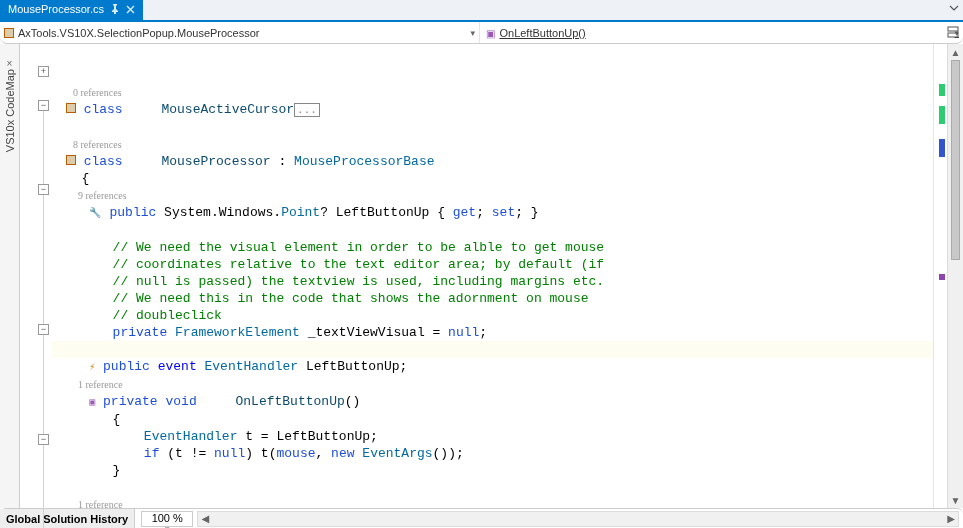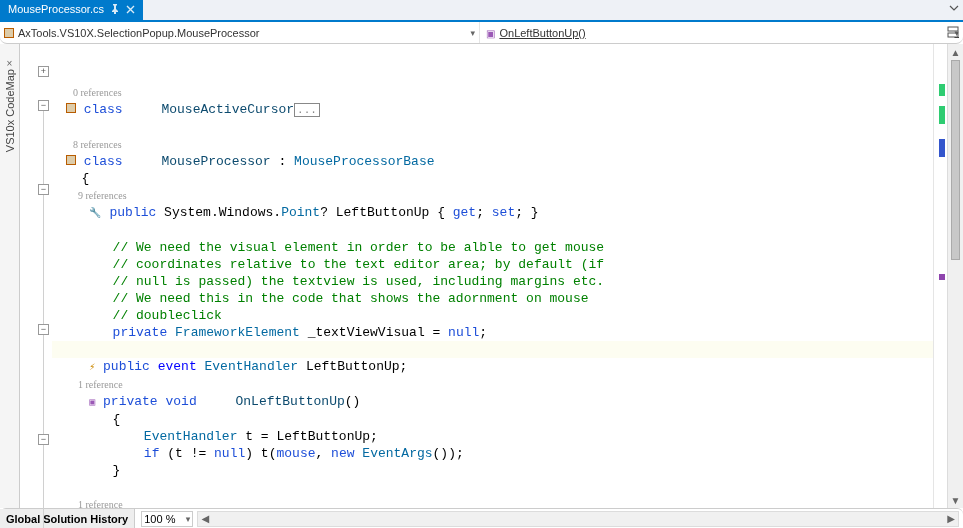--- a/index.html
+++ b/index.html
@@ -36,21 +36,21 @@
 .box { border:1px solid #888; padding:0 2px; color:#888; font-size:11px; }
 
 .ov { width:14px; border-left:1px solid #e5e5e5; position:relative; background:#fff; }
 .ov-mark { position:absolute; right:2px; width:6px; height:12px; }
 .scrollbar-v { width:16px; background:#f0f0f0; border-left:1px solid #dcdcdc; position:relative; }
 .sb-btn { height:16px; display:flex; align-items:center; justify-content:center; color:#666; font-size:10px; }
 .sb-thumb { position:absolute; left:3px; right:3px; background:#c8c8c8; border:1px solid #aaa; }
 
 .bottom { height:20px; border-top:1px solid #ccc; background:#fff; display:flex; align-items:center; font-size:11px;border-radius:6px; }
 .gsh { background:#eee; border-right:1px solid #ccc; padding:0 6px; height:100%; display:flex; align-items:center; font-weight:600; }
-.zoom { border:1px solid #ccc; height:16px; width:52px; margin-left:6px; display:flex; align-items:center; padding:0 2px; justify-content:space-between; font-size:11px; }
+.zoom { border:1px solid #ccc; height:16px; width:52px; margin-left:6px; display:flex; align-items:center; padding:0 2px; justify-content:space-between; font-size:11px;flex-direction:column; }
 .hsb { flex:1; height:16px; margin:0 4px; background:#f0f0f0; border:1px solid #dcdcdc; display:flex; align-items:center; }
 .hsb .btn { width:14px; text-align:center; color:#666; font-size:10px; }
 
 .ico-wrench::before{content:"🔧";font-size:10px;}
 .ico-bolt::before{content:"⚡";font-size:10px;color:#c80;}
 .ico-cube::before{content:"▣";font-size:10px;color:#9b59b6;}
 .ico-clsg{display:inline-block;width:10px;height:10px;background:#dca; border:1px solid #b85c00;}
 svg{display:block}
 </style>
 </head>

